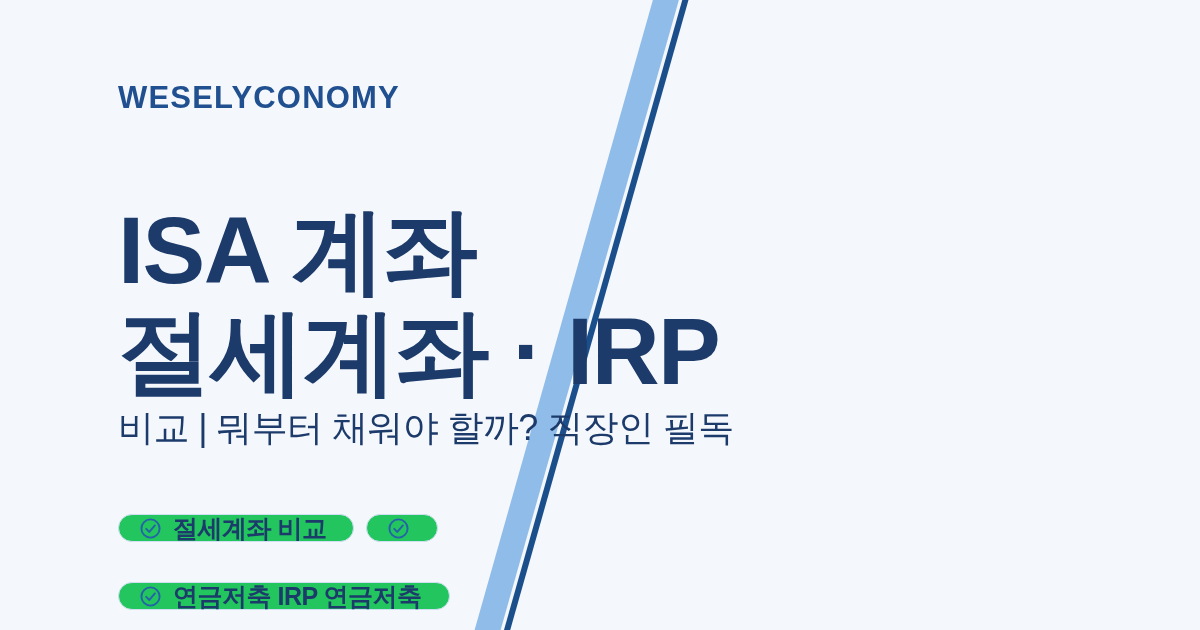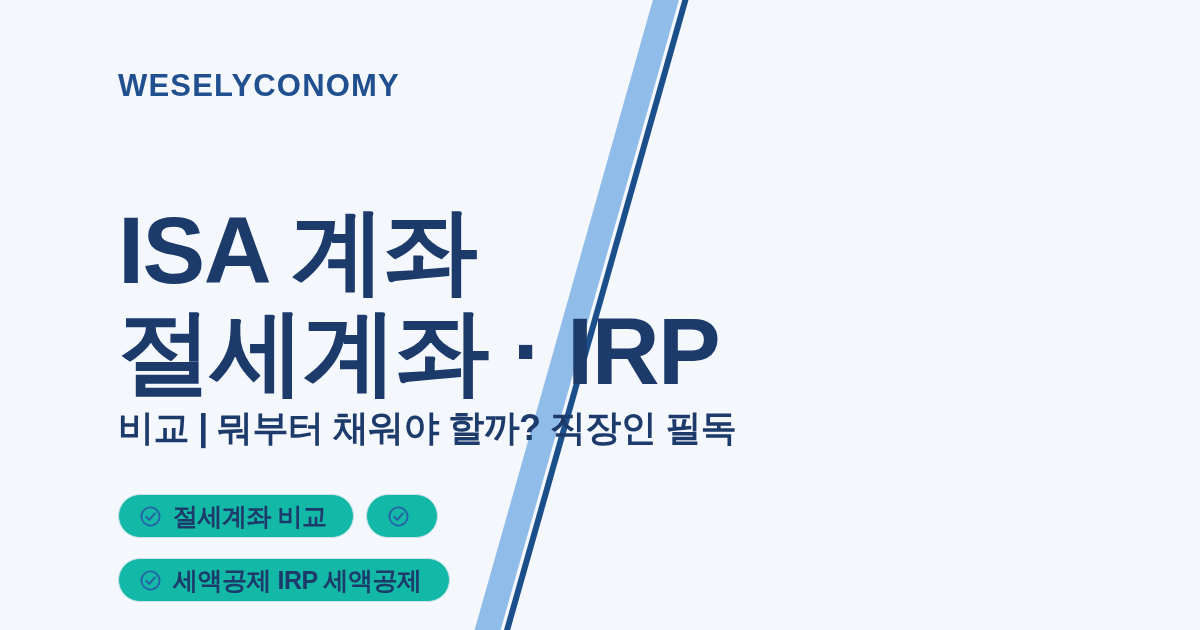--- a/index.html
+++ b/index.html
@@ -50,21 +50,21 @@
   .content {
     position: absolute;
     left: 118px;
     top: 0;
     width: 1000px;
     height: 630px;
   }
 
   .logo {
     position: absolute;
-    top: 68px;
+    top: 80px;
     left: 0;
     font-size: 31px;
     font-weight: bold;
     letter-spacing: 1.2px;
     color: #20508f;
     white-space: nowrap;
     text-align: center;
   }
 
   .headline {
@@ -80,21 +80,21 @@
     letter-spacing: -1.5px;
     color: #1c3b6b;
     white-space: nowrap;
   }
 
   .subtitle {
     position: absolute;
     top: 404px;
     left: 0;
     font-size: 36px;
-    font-weight: bold;
+    font-weight: normal;
     letter-spacing: -0.6px;
     color: #1c3b6b;
     white-space: nowrap;
   }
 
   .chips {
     position: absolute;
     top: 494px;
     left: 0;
     width: 860px;
@@ -103,27 +103,28 @@
     display: flex;
     flex-direction: row;
     align-items: center;
     gap: 12px;
     margin-bottom: 20px;
   }
   .chip {
     display: inline-flex;
     align-items: center;
     gap: 11px;
-    height: 44px;
+    height: 28px;
     padding: 0 27px 0 20px;
     box-sizing: border-box;
-    background: #14b8a6;
+    background: #22c55e;
     border: 1.6px solid #cfe0f2;
     border-radius: 999px;
     white-space: nowrap;
+    margin-top: 20px;
   }
   .chip-label {
     font-size: 25px;
     font-weight: bold;
     letter-spacing: -0.5px;
     color: #1c3b6b;
   }
   .chip-icon {
     display: inline-flex;
     width: 23px;
@@ -177,19 +178,19 @@
       </div>
 
       <div class="chip-row">
         <div class="chip">
           <span class="chip-icon">
             <svg viewBox="0 0 24 24" width="23" height="23" fill="none" stroke="#2563a8" stroke-width="2" stroke-linecap="round" stroke-linejoin="round">
               <circle cx="12" cy="12" r="9.5"></circle>
               <polyline points="7.5,12.4 10.8,15.6 16.6,8.8"></polyline>
             </svg>
           </span>
-          <span class="chip-label">세액공제 IRP 세액공제</span>
+          <span class="chip-label">연금저축 IRP 연금저축</span>
         </div>
       </div>
 
     </div>
   </div>
 </div>
 
 </body></html>

